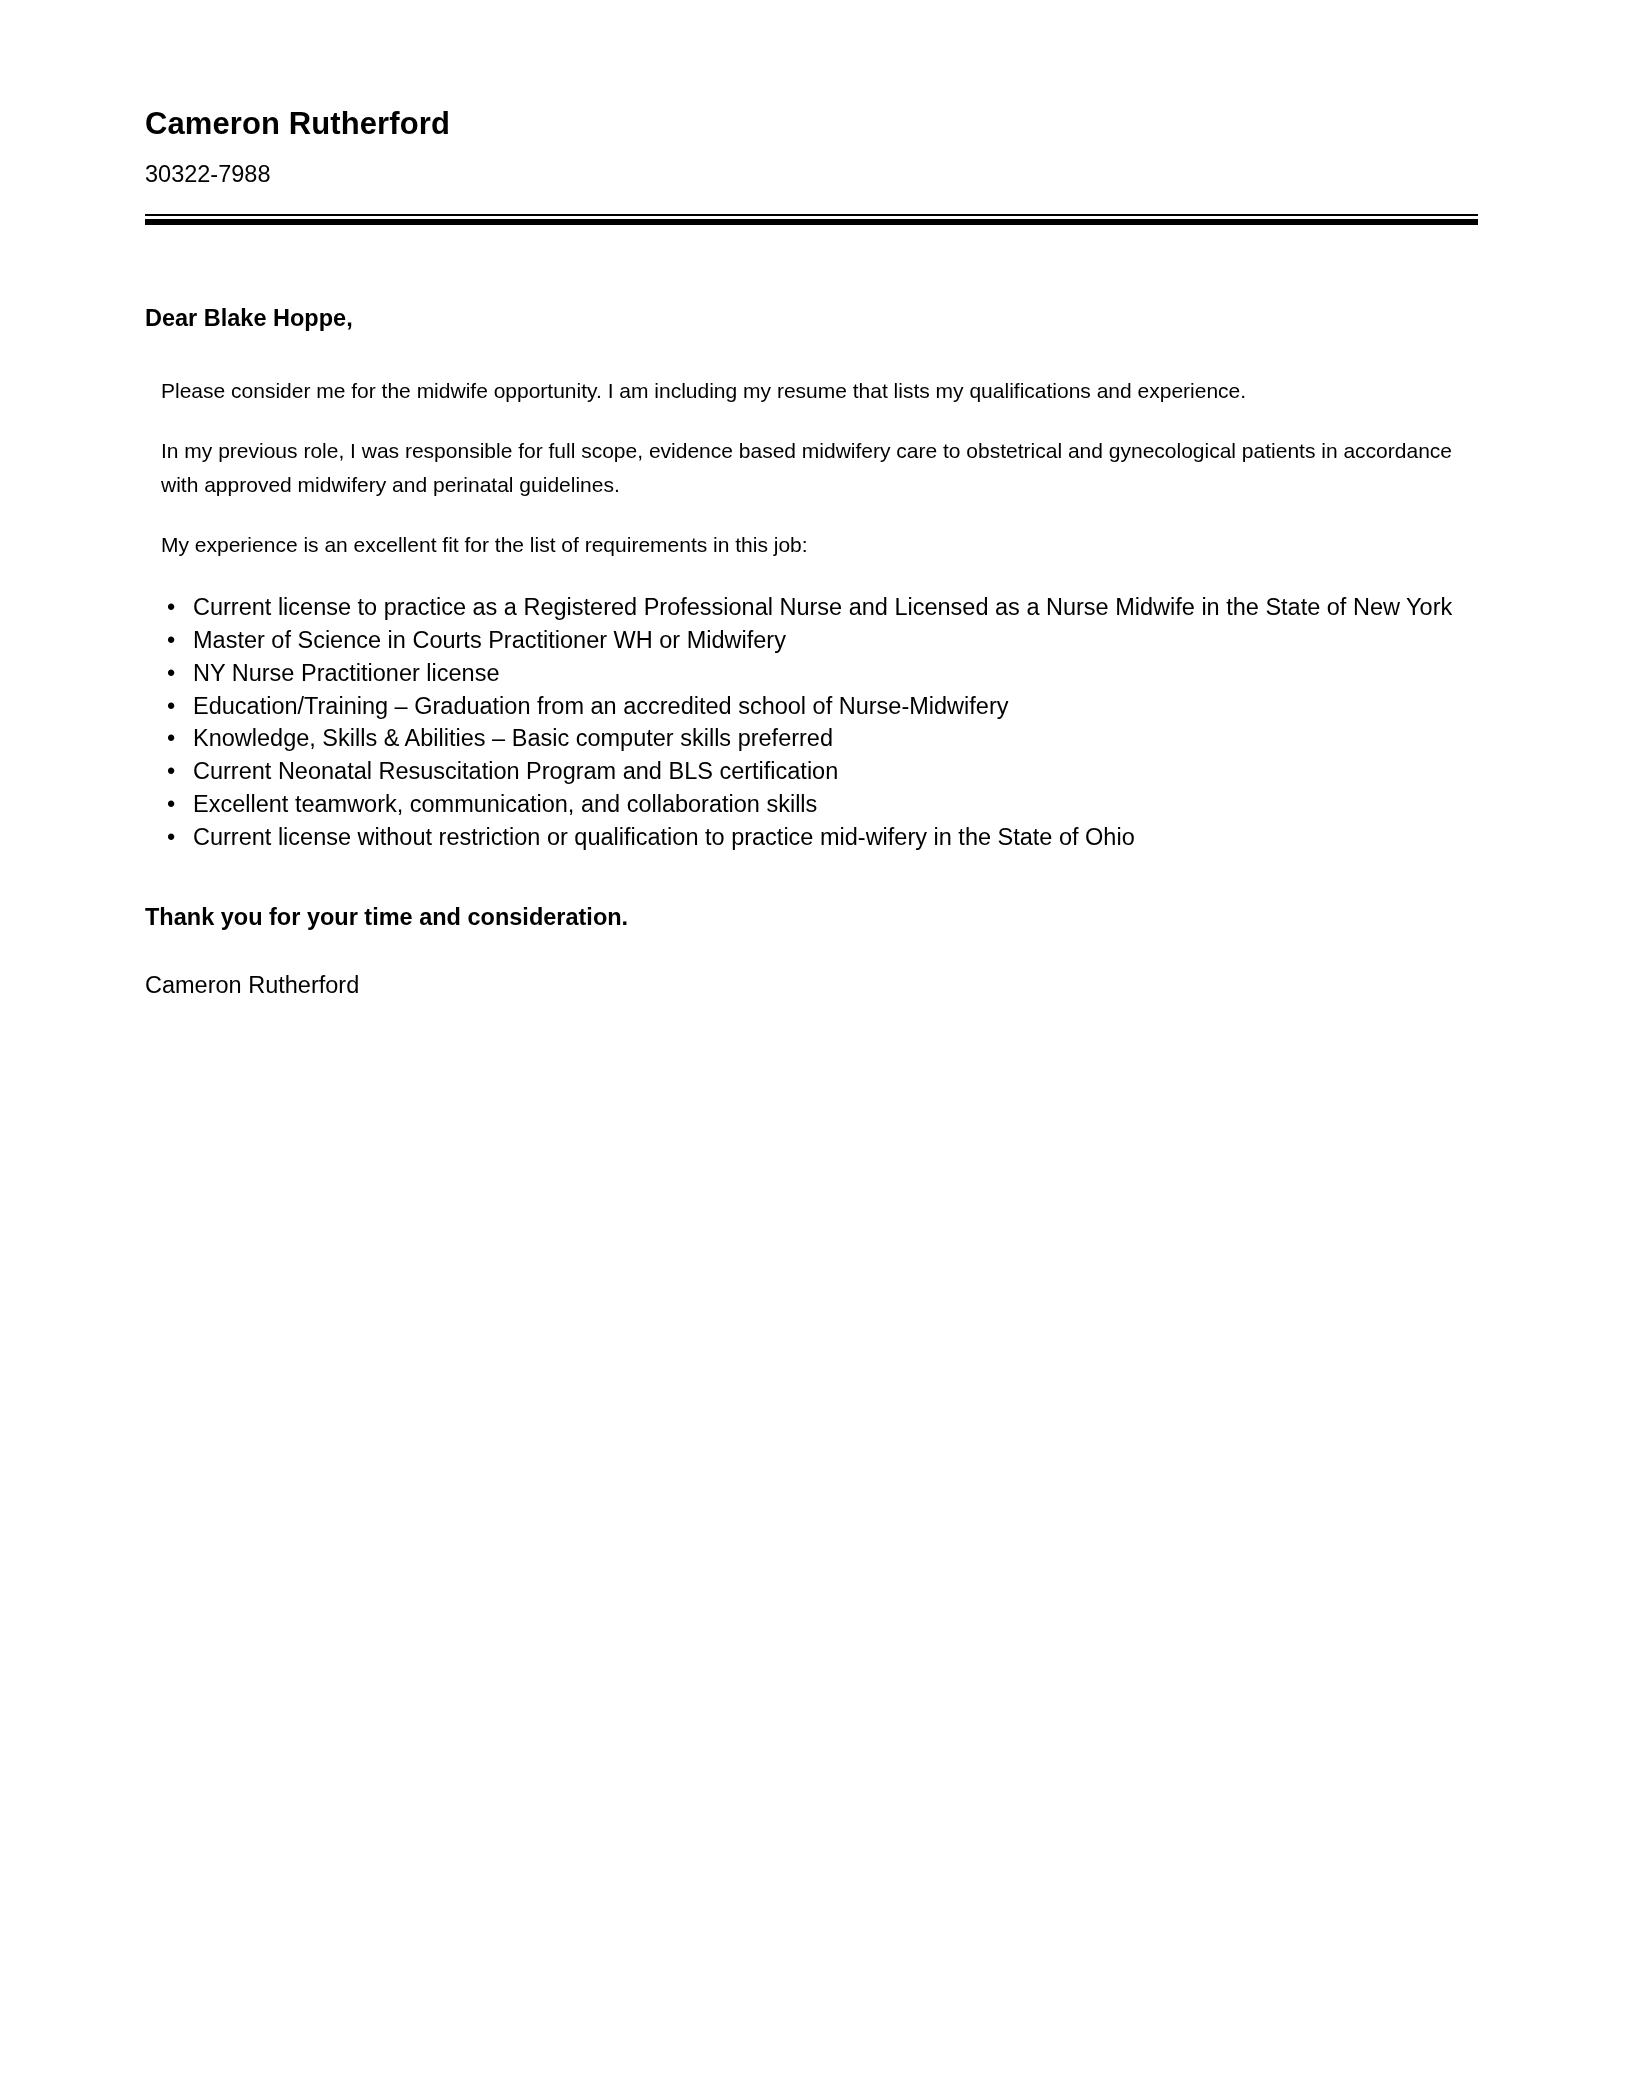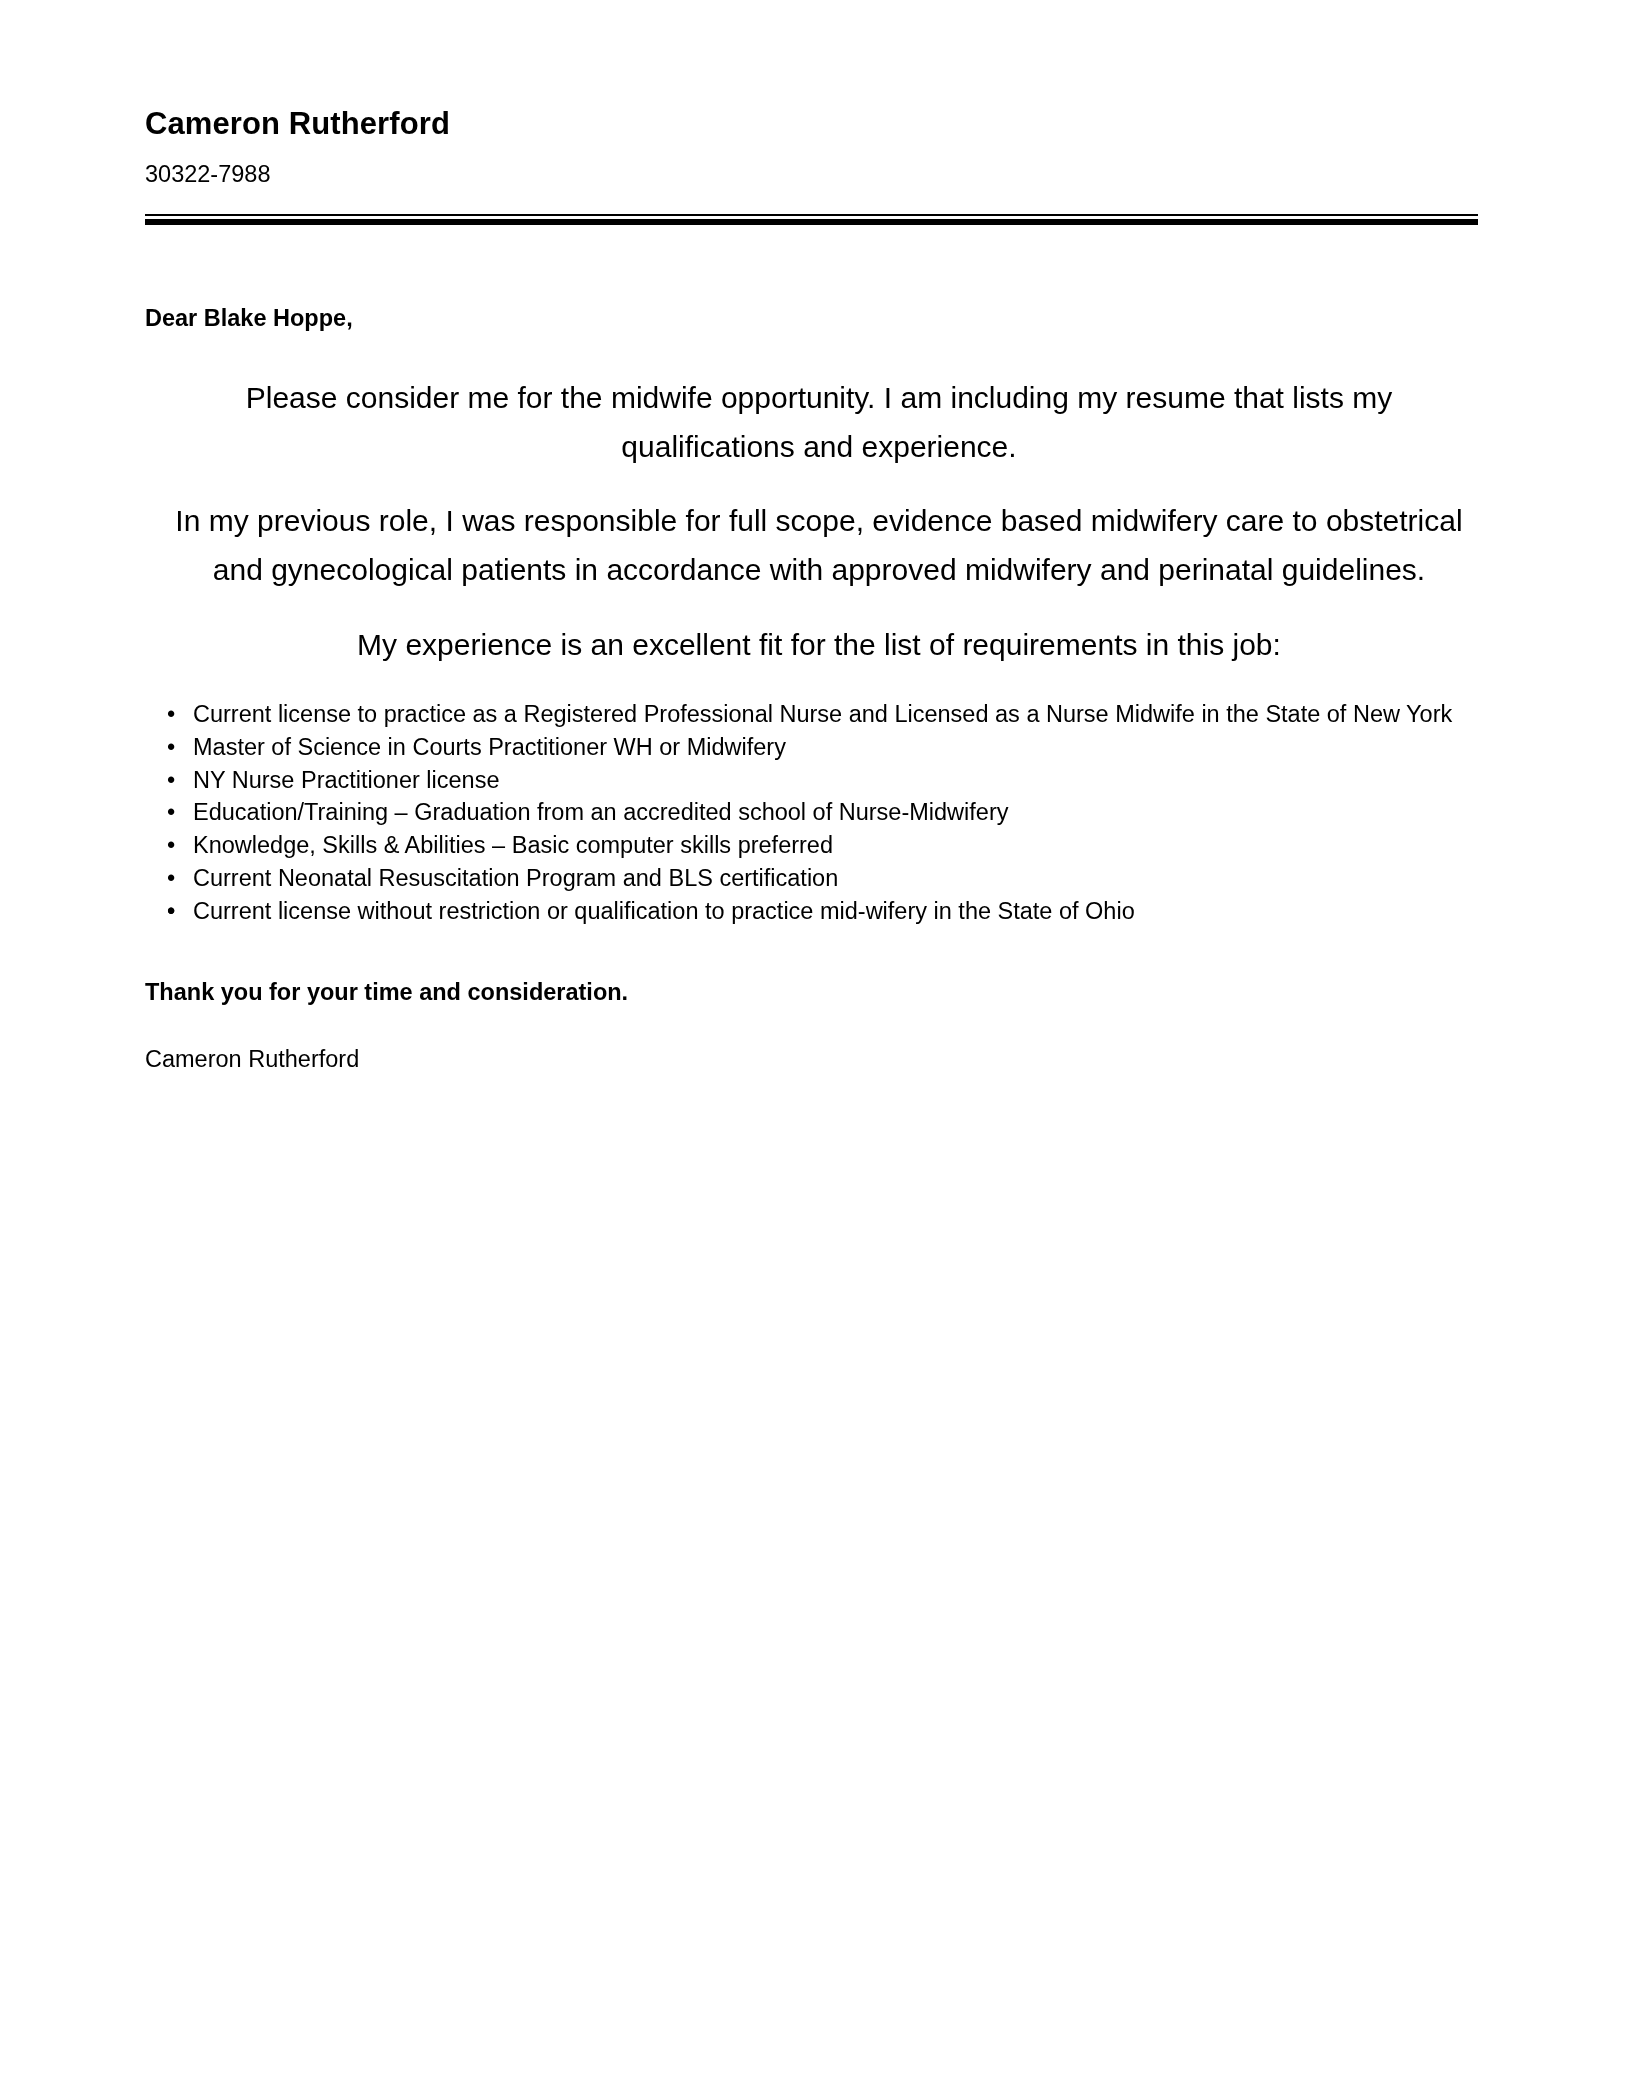--- a/index.html
+++ b/index.html
@@ -61,25 +61,24 @@
   .body-block {
     margin-top: 76px;
   }
   .salutation {
     font-size: 23.5px;
     font-weight: bold;
     line-height: 1.5;
     margin: 0 0 38px 0;
   }
   .para {
-    font-size: 30px;
+    font-size: 21px;
     font-weight: normal;
     line-height: 1.62;
     margin: 0 0 26px 16px;
-    text-align: center;
   }
   .para.lead-in {
     margin-bottom: 30px;
   }
 
   
   .req-list {
     list-style: none;
     margin: 0 0 0 0;
     padding: 0;
@@ -163,20 +162,21 @@
         <li class="req-item">
           <span class="bullet-dot">•</span>
           <span>Knowledge, Skills &amp; Abilities – Basic computer skills preferred</span>
         </li>
         <li class="req-item">
           <span class="bullet-dot">•</span>
           <span>Current Neonatal Resuscitation Program and BLS certification</span>
         </li>
         <li class="req-item">
           <span class="bullet-dot">•</span>
+          <span>Excellent teamwork, communication, and collaboration skills</span>
         </li>
         <li class="req-item">
           <span class="bullet-dot">•</span>
           <span>Current license without restriction or qualification to practice mid-wifery in the State of Ohio</span>
         </li>
       </ul>
 
       <div class="closing-block">
         <p class="thanks">Thank you for your time and consideration.</p>
         <p class="signoff-line">Cameron Rutherford</p>

